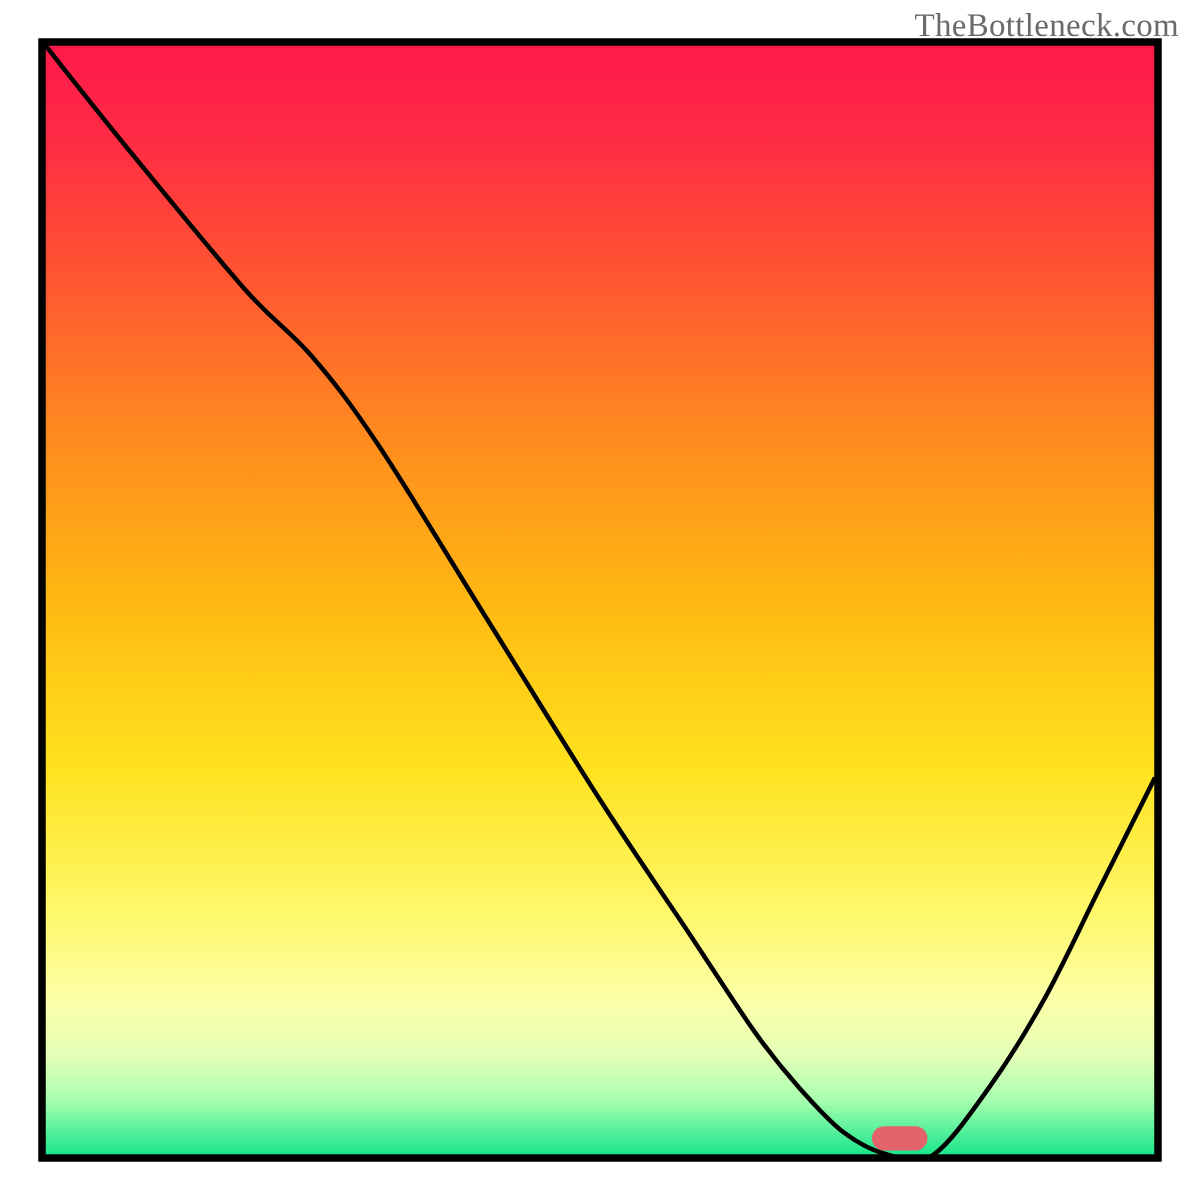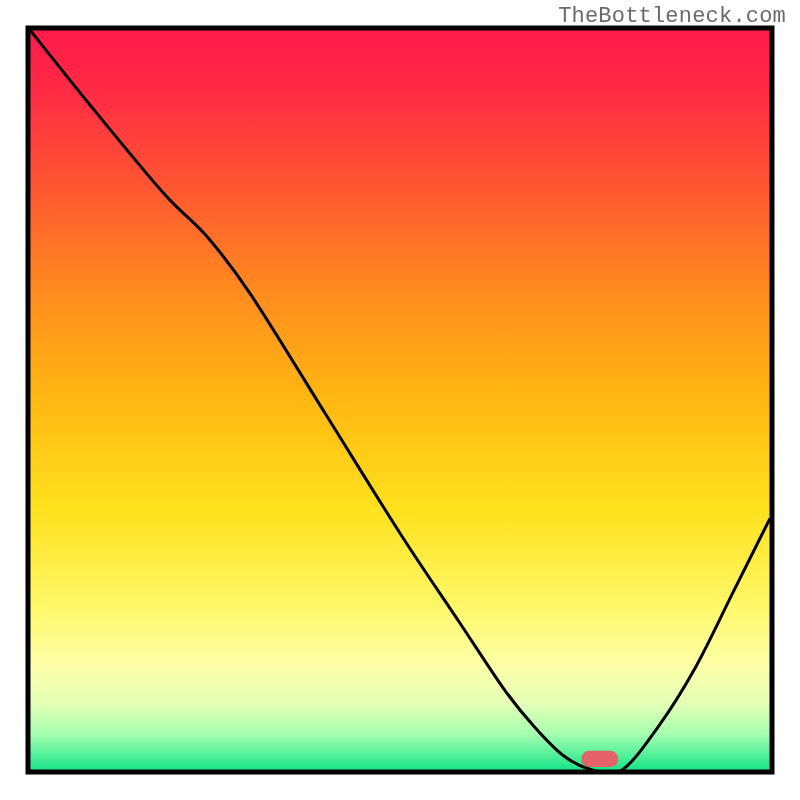--- a/index.html
+++ b/index.html
@@ -17,21 +17,21 @@
     top: 0;
     width: 800px;
     height: 800px;
   }
   .watermark {
     position: absolute;
     top: 4px;
     right: 14px;
     font-size: 22px;
     color: #6a6a6a;
-    font-family: Liberation Mono, monospace;
+    font-family: Liberation Serif, serif;
     letter-spacing: 0.2px;
   }
   svg {
     position: absolute;
     left: 0;
     top: 0;
   }
 </style>
 </head>
 <body>

